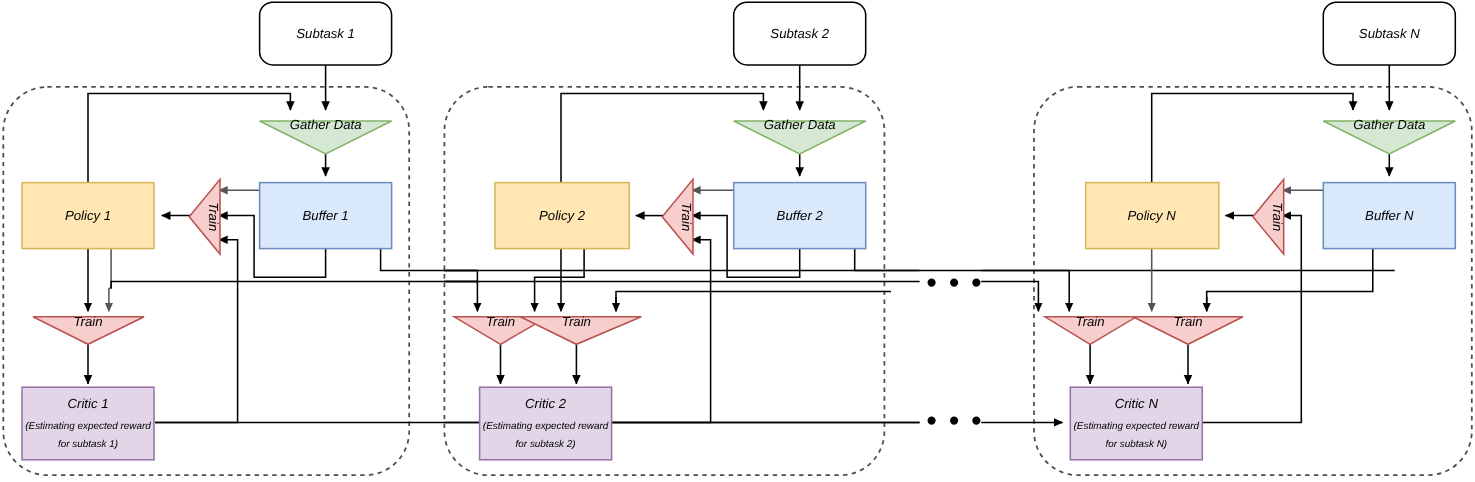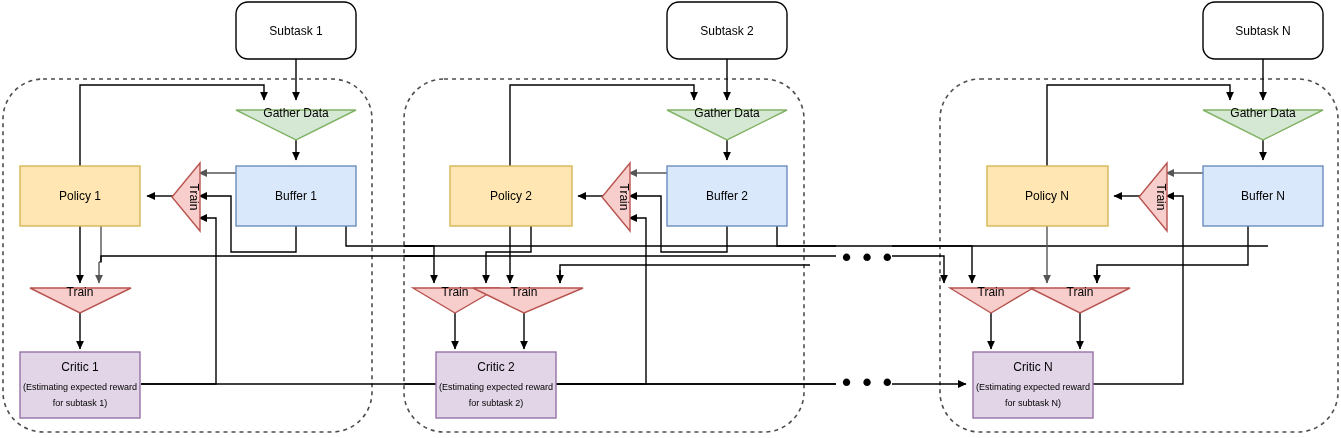--- a/index.html
+++ b/index.html
@@ -1,17 +1,17 @@
 <!DOCTYPE html>
 <html><head>
 <meta charset="utf-8">
 <style>
   html,body{margin:0;padding:0;background:#ffffff;}
   #stage{position:relative;width:1341px;height:438px;background:#ffffff;
-         font-family:"Liberation Sans", sans-serif;overflow:hidden;}
+         font-family:"Liberation Sans", sans-serif;overflow:hidden;font-style:italic;}
   svg{display:block;}
   .nodeLabel{font-family:"Liberation Sans", sans-serif;font-size:12px;fill:#000000;
              text-anchor:middle;dominant-baseline:middle;}
   .nodeLabelSm{font-family:"Liberation Sans", sans-serif;font-size:9px;fill:#000000;
              text-anchor:middle;dominant-baseline:middle;}
   .vlabel{font-family:"Liberation Sans", sans-serif;font-size:12px;fill:#000000;
           text-anchor:middle;dominant-baseline:middle;}
   .ell{font-family:"Liberation Sans", sans-serif;font-size:26px;font-weight:bold;
        fill:#000000;text-anchor:middle;dominant-baseline:middle;letter-spacing:2px;}
 </style>

